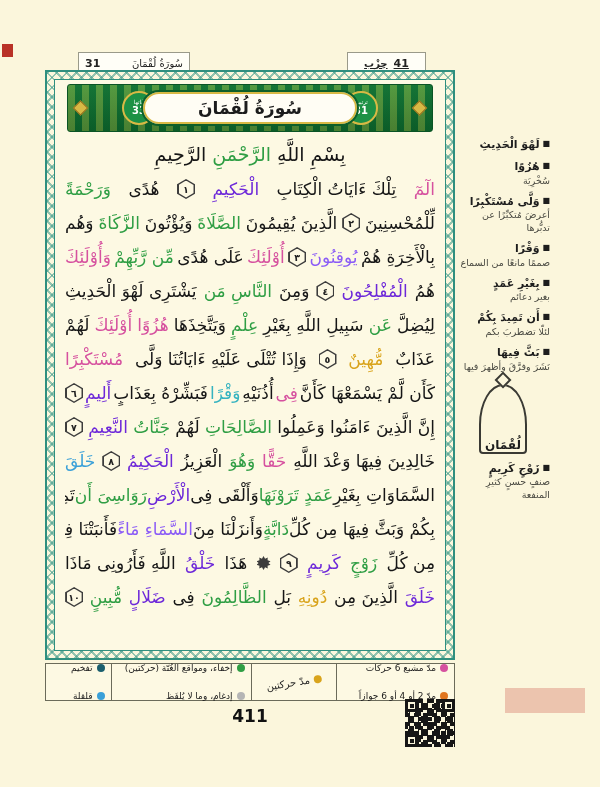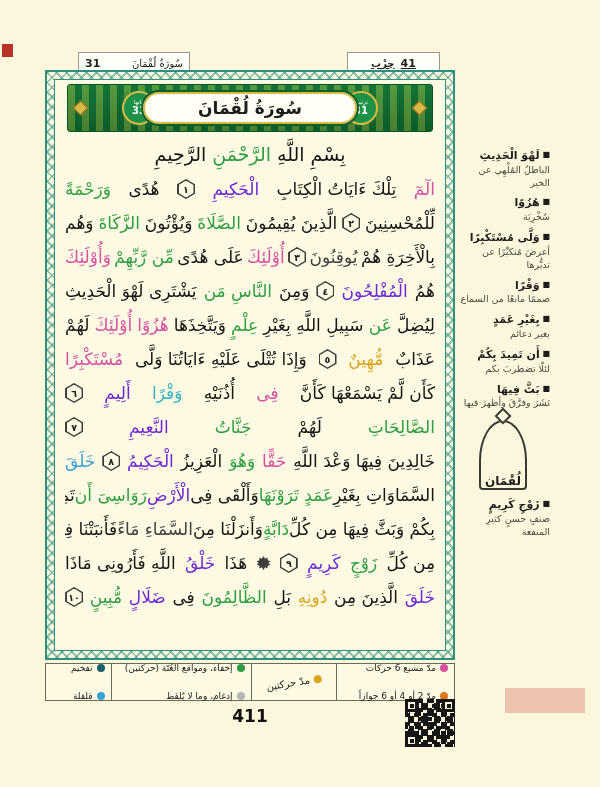--- a/index.html
+++ b/index.html
@@ -7,21 +7,21 @@
   .stage { position:relative; width:600px; height:787px; background:#fbf6dc; overflow:hidden; }
 
   
   .red-mark { position:absolute; left:2px; top:44px; width:11px; height:13px; background:#b93227; }
 
   
   .tab { position:absolute; top:52px; height:22px; background:#fffef7; border:1px solid #9a9a8a;
          display:flex; align-items:center; justify-content:space-between; padding:0 6px;
          font-size:10px; color:#222; direction:ltr; }
   .tab-left  { left:78px;  width:112px; }
-  .tab-right { left:347px; width:93px; font-weight:bold; font-size:11px; justify-content:center; gap:6px;text-decoration:underline; }
+  .tab-right { left:347px; width:79px; font-weight:bold; font-size:11px; justify-content:center; gap:6px;text-decoration:underline; }
   .tab .num { font-weight:bold; font-size:11px; }
   .tab .ar { font-size:10px; }
 
   
   .frame { position:absolute; left:45px; top:70px; width:410px; height:590px;
            border:2px solid #2f8f7f; padding:7px; background-color:#fcf7dd;
            background-image:
              repeating-linear-gradient(45deg,  rgba(62,154,138,.55) 0 2px, transparent 2px 7px),
              repeating-linear-gradient(-45deg, rgba(62,154,138,.55) 0 2px, transparent 2px 7px); }
   .frame-inner { width:100%; height:100%; background:#fdf9e3; border:1.5px solid #2f8f7f; padding:2px 10px 4px; }
@@ -76,21 +76,21 @@
   .leg-col:last-child { border-left:none; }
   .leg-col.c0 { width:118px;padding-left:39px; } .leg-col.c1 { width:86px; align-items:center; }
   .leg-col.c2 { width:141px; } .leg-col.c3 { width:65px; }
   .leg-item { display:flex; align-items:center; gap:4px; direction:rtl;
               font-size:9px; color:#1c1c1c; white-space:nowrap; }
   .leg-item .dot { width:8px; height:8px; border-radius:50%; flex:0 0 auto; }
   .leg-col.c1 .leg-item { transform:rotate(-9deg); font-size:10px; }
 
   
   .sidebar { position:absolute; left:456px; top:138px; width:94px; direction:rtl;
-             text-align:right; color:#1d1d1d;margin-top:11px; }
+             text-align:right; color:#1d1d1d; }
   .gloss { margin-bottom:7px; }
   .gloss .word { font-size:11px; font-weight:bold; line-height:1.35; }
   .gloss .word .bullet { font-size:8px; vertical-align:2px; }
   .gloss .meaning { font-size:9.5px; color:#4a4a42; line-height:1.35; }
   .mihrab { width:48px; height:70px; margin:10px auto 8px; position:relative;
             border:2px solid #3a3a34; border-radius:50% 50% 4px 4px / 58% 58% 4px 4px;
             display:flex; align-items:flex-end; justify-content:center; 
             font-size:12px; font-weight:bold; }
   .mihrab::before { content:""; position:absolute; top:-12px; left:50%; transform:translateX(-50%) rotate(45deg);
                     width:8px; height:8px; border:2px solid #3a3a34; background:#fbf6dc; }
@@ -101,21 +101,21 @@
   .qr { position:absolute; left:405px; top:699px; width:50px; height:48px; background:#fbf6dc;
         background-image:
           repeating-conic-gradient(#161616 0 25%, transparent 0 50%),
           repeating-conic-gradient(transparent 0 25%, #161616 0 50%);
         background-size:9px 9px, 13px 13px; background-position:0 0, 3px 4px; }
   .qr .finder { position:absolute; width:13px; height:13px; border:3px solid #161616; background:#fbf6dc; }
   .qr .f1 { left:0; top:0; } .qr .f2 { right:0; top:0; } .qr .f3 { left:0; bottom:0; }
   .qr .finder::after { content:""; position:absolute; inset:1.5px; background:#161616; }
   .salmon-block { position:absolute; left:505px; top:688px; width:80px; height:25px; background:#ecc4ae; }
 </style>
-<style>.c-k{color:#161616}.c-m{color:#d6519f}.c-g{color:#2f9e44}.c-b{color:#6d28d9}.c-c{color:#35b3c0}.c-o{color:#404040}.c-y{color:#d9a41c}.c-lb{color:#3aa0d8}</style></head>
+<style>.c-k{color:#161616}.c-m{color:#d6519f}.c-g{color:#2f9e44}.c-b{color:#6d28d9}.c-c{color:#35b3c0}.c-o{color:#8b5cf6}.c-y{color:#d9a41c}.c-lb{color:#3aa0d8}</style></head>
 <body>
 
 <div class="stage">
 
   <div class="red-mark"></div>
 
   <div class="tab tab-left">
     <span class="num">31</span>
     <span class="ar">سُورَةُ لُقْمَانَ</span>
   </div>
@@ -207,26 +207,28 @@
               <i>٥</i>
             </span>
             <span class="seg c-k">وَإِذَا تُتْلَى عَلَيْهِ ءَايَاتُنَا وَلَّى</span>
             <span class="seg c-m">مُسْتَكْبِرًا</span>
           </div>
           <div class="qline">
             <span class="seg c-k">كَأَن لَّمْ يَسْمَعْهَا كَأَنَّ</span>
             <span class="seg c-m">فِى</span>
             <span class="seg c-k">أُذُنَيْهِ</span>
             <span class="seg c-c">وَقْرًا</span>
+            <span class="seg c-k">فَبَشِّرْهُ بِعَذَابٍ</span>
             <span class="seg c-b">أَلِيمٍ</span>
             <span class="vmark">
               <i>٦</i>
             </span>
           </div>
           <div class="qline">
+            <span class="seg c-k">إِنَّ الَّذِينَ ءَامَنُوا وَعَمِلُوا</span>
             <span class="seg c-g">الصَّالِحَاتِ</span>
             <span class="seg c-k">لَهُمْ</span>
             <span class="seg c-g">جَنَّاتُ</span>
             <span class="seg c-b">النَّعِيمِ</span>
             <span class="vmark">
               <i>٧</i>
             </span>
           </div>
           <div class="qline">
             <span class="seg c-k">خَالِدِينَ فِيهَا وَعْدَ اللَّهِ</span>
@@ -280,21 +282,20 @@
             </span>
           </div>
         </div>
 
     </div>
   </div>
 
   <div class="sidebar">
       <div class="gloss">
         <div class="word"><span class="bullet">■ </span>لَهْوَ الْحَدِيثِ</div>
-        <div class="meaning">الباطلُ المُلْهِي عن الخير</div>
       </div>
       <div class="gloss">
         <div class="word"><span class="bullet">■ </span>هُزُوًا</div>
         <div class="meaning">سُخْرِيَة</div>
       </div>
       <div class="gloss">
         <div class="word"><span class="bullet">■ </span>وَلَّى مُسْتَكْبِرًا</div>
         <div class="meaning">أعرضَ مُتكبِّرًا عن تدبُّرها</div>
       </div>
       <div class="gloss">

